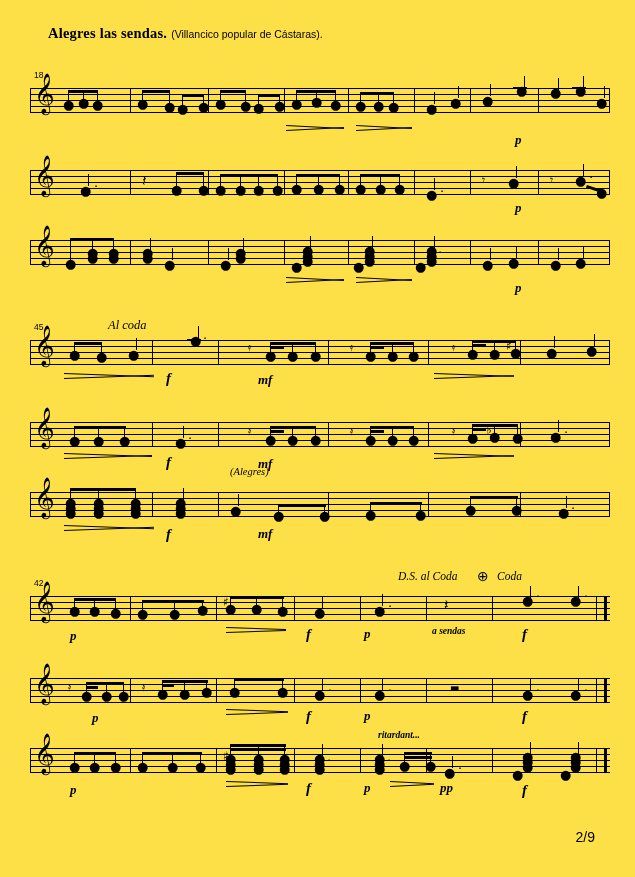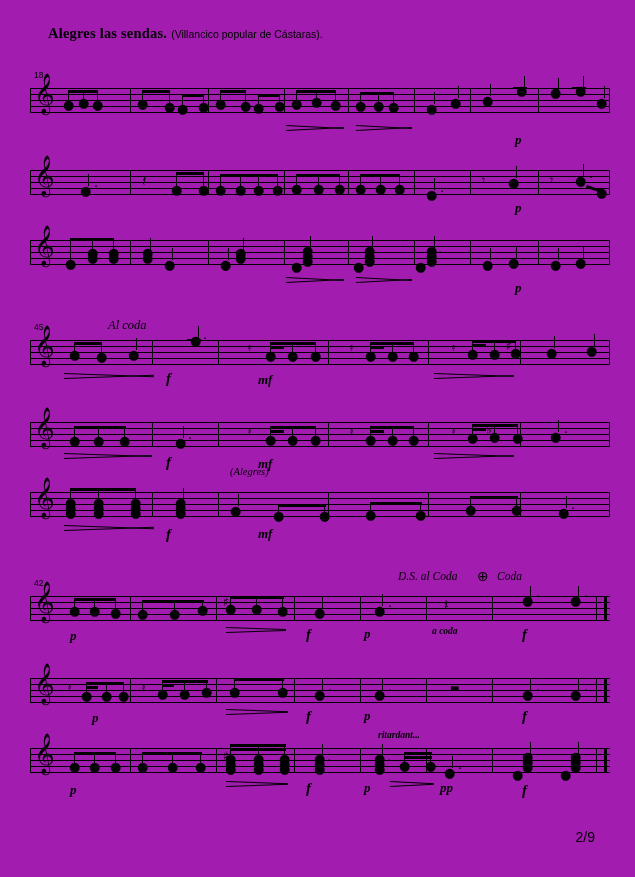--- a/index.html
+++ b/index.html
@@ -12,21 +12,21 @@
     height: 877px;
     position: relative;
     font-family: "Liberation Serif", serif;
     overflow: hidden;
   }
   .page {
     position: absolute;
     left: 0; top: 0;
     width: 635px;
     height: 877px;
-    background: #a21caf;
+    background: #fde047;
   }
 
   
   .title-row {
     position: absolute;
     left: 48px;
     top: 24px;
     white-space: nowrap;
   }
   .title-main {
@@ -732,21 +732,21 @@
       <div class="stem" style="left:548px; top:-10px; height:12px;"></div>
       <span class="gl" style="left:554px; top:-6px; font-size:13px;">·</span>
 
       <div class="hairpin" style="left:196px; top:30px; width:60px;">
         <div class="l1" style="top:1px; transform:rotate(2deg);"></div>
         <div class="l2" style="top:6px; transform:rotate(-2deg);"></div>
       </div>
       <span class="dyn" style="left:40px; top:32px;">p</span>
       <span class="dyn" style="left:276px; top:30px; font-size:15px;">f</span>
       <span class="dyn" style="left:334px; top:30px;">p</span>
-      <span class="expr-sm" style="left:402px; top:30px; font-weight:bold;">a coda</span>
+      <span class="expr-sm" style="left:402px; top:30px; font-weight:bold;">a sendas</span>
       <span class="dyn" style="left:492px; top:30px; font-size:15px;">f</span>
     </div>
 
     <div class="stave-block" style="top:100px;">
       <div class="stave-lines">
           <i></i>
           <i></i>
           <i></i>
           <i></i>
           <i></i>

